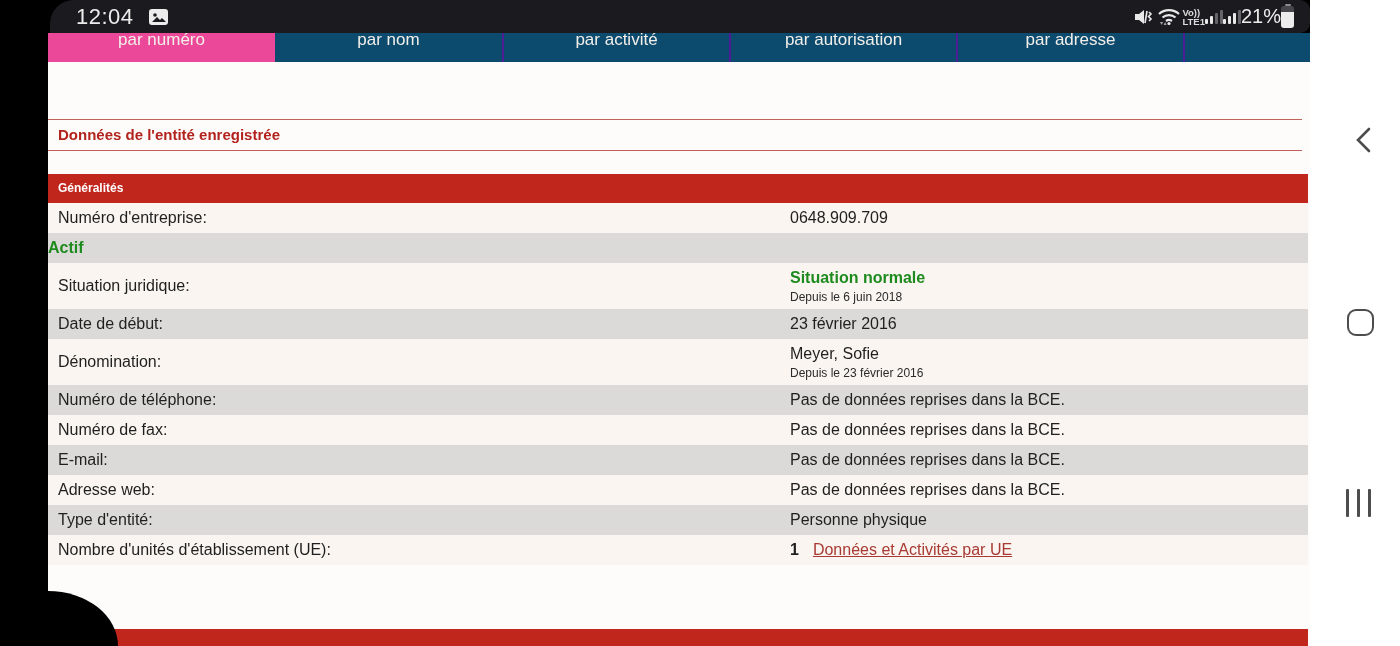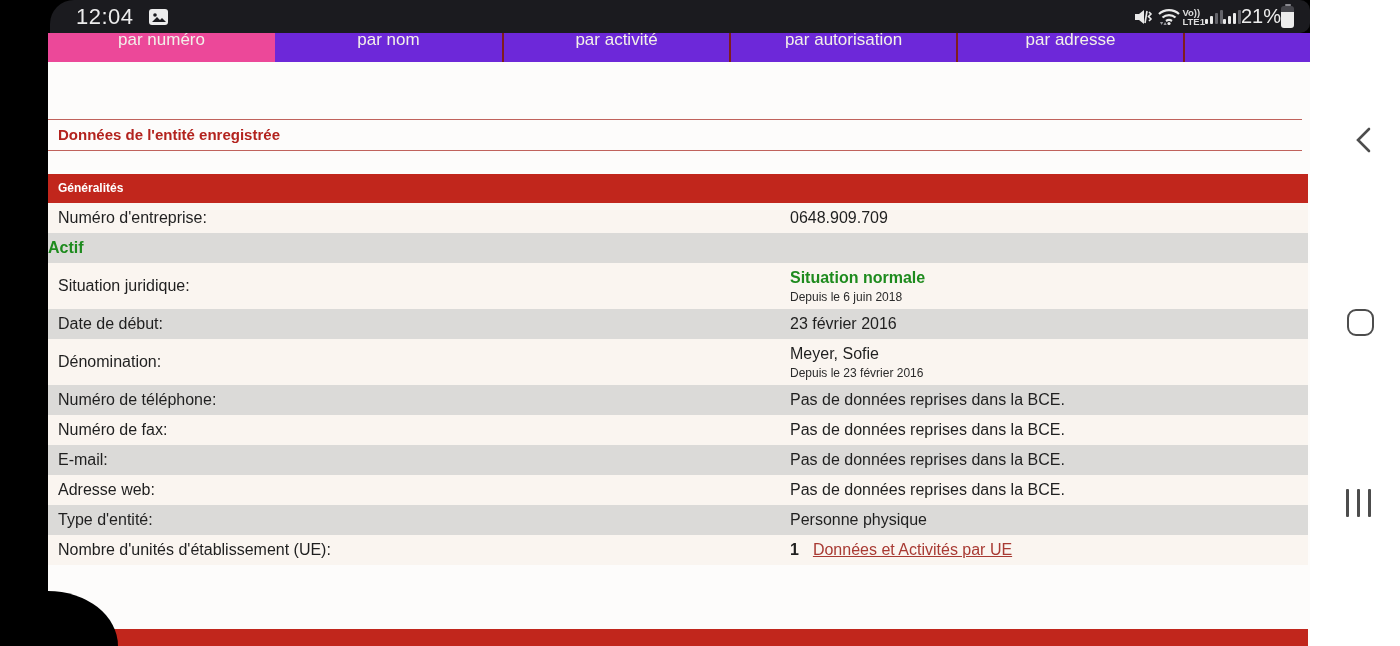--- a/index.html
+++ b/index.html
@@ -4,24 +4,24 @@
 <style>
   * { margin:0; padding:0; box-sizing:border-box; }
   body { font-family:"Liberation Sans", sans-serif; background:#fff; }
   .screen { position:relative; width:1400px; height:646px; background:#fff; overflow:hidden; }
 
   
   .app { position:absolute; left:48px; top:0; width:1262px; height:646px; background:#fdfcfb; }
 
   
   .tabbar { position:absolute; left:0; top:18px; width:100%; height:44px; display:flex; }
-  .tab { flex:0 0 227px; background:#6d28d9; display:flex; align-items:center; justify-content:center;
+  .tab { flex:0 0 227px; background:#0c4a6e; display:flex; align-items:center; justify-content:center;
          color:#f2efe9; font-size:17px; cursor:pointer; }
   .tab:last-child { flex:1 1 auto; }
-  .tab + .tab { border-left:2px solid #7f1d1d; }
+  .tab + .tab { border-left:2px solid #4c1d95; }
   .tab.active { background:#ec4899;text-align:center; }
   .tab.active + .tab { border-left:none; }
 
   
   .rule { position:absolute; left:0; width:1254px; height:1px; background:#c0625c; }
   .rule1 { top:119px; } .rule2 { top:150px; }
   .section-title { position:absolute; left:10px; top:126px; font-size:15px; font-weight:bold; color:#b3231e; }
 
   
   .gen-header { position:absolute; left:0; top:174px; width:1260px; height:29px; background:#c1261c;

